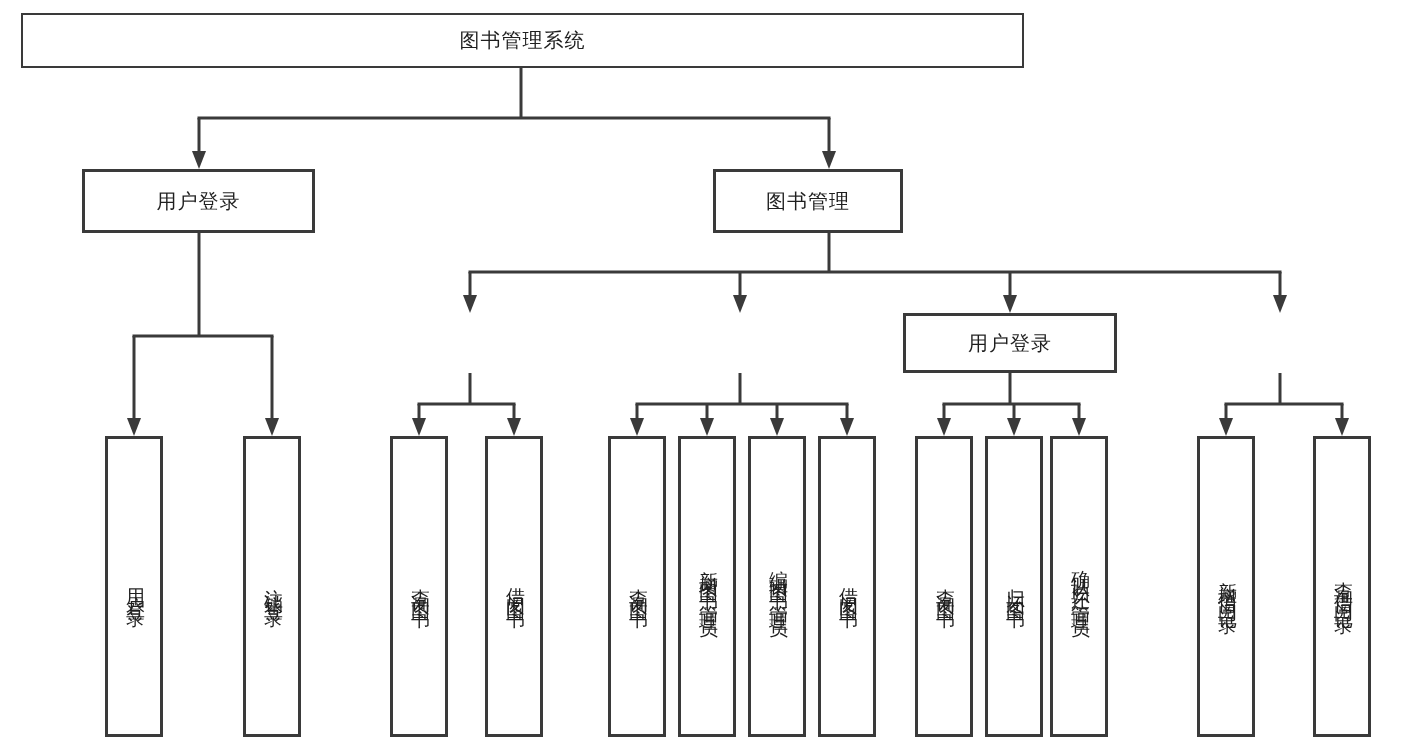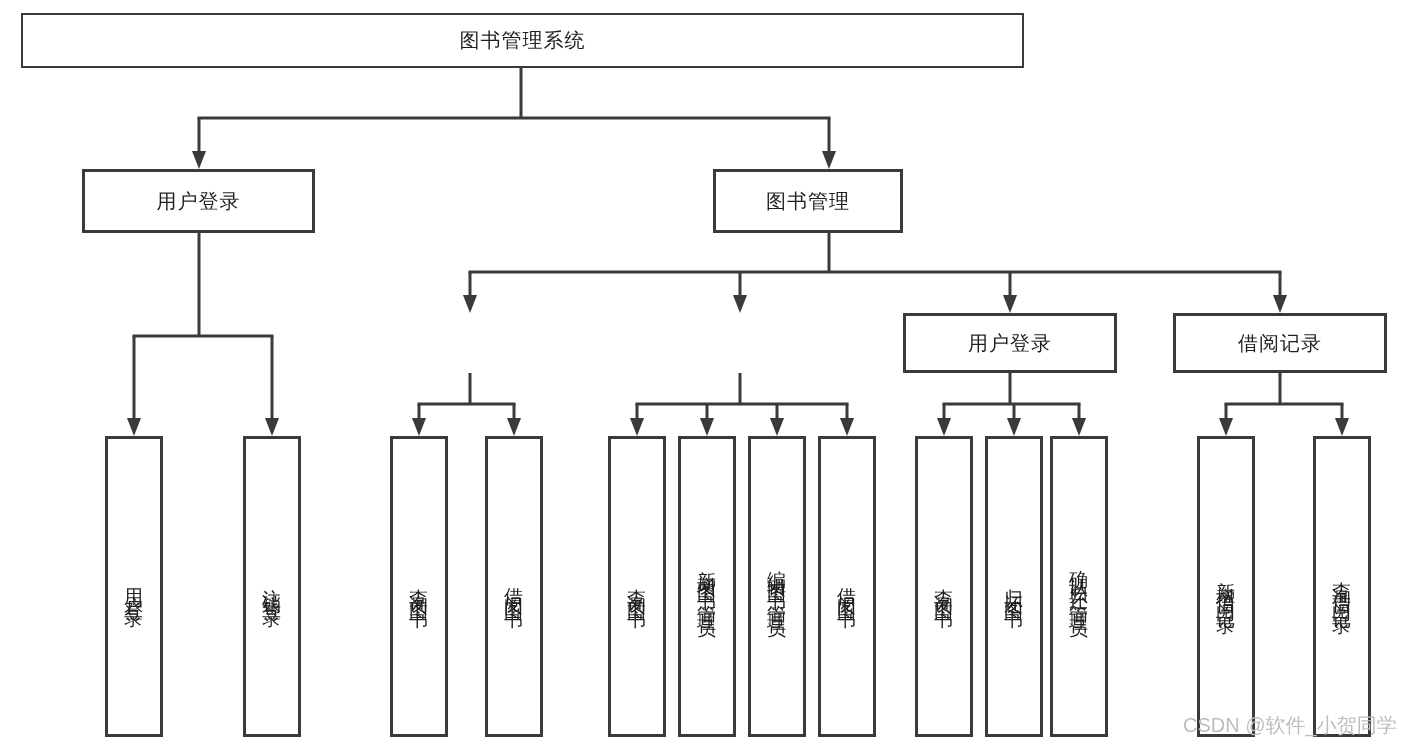--- a/index.html
+++ b/index.html
@@ -25,20 +25,21 @@
     align-items: center;
     justify-content: center;
     color: #1f1f1f;
     z-index: 2;
   }
   .node.root { border-width: 2px; }
   .node span {
     font-size: 20px;
     letter-spacing: 1px;
     white-space: nowrap;
+    font-family: Liberation Mono, monospace;
   }
   .leaf span {
     writing-mode: vertical-rl;
     text-orientation: mixed;
     font-size: 19px;
     letter-spacing: 7px;
     line-height: 1;
     white-space: nowrap;
   }
   .watermark {
@@ -135,23 +136,20 @@
   <div class="node" style="left:82px;top:169px;width:233px;height:64px">
     <span>用户登录</span>
   </div>
   <div class="node" style="left:713px;top:169px;width:190px;height:64px">
     <span>图书管理</span>
   </div>
 
   <div class="node" style="left:903px;top:313px;width:214px;height:60px">
     <span>用户登录</span>
   </div>
-  <div class="node" style="left:1173px;top:313px;width:214px;height:60px">
-    <span>借阅记录</span>
-  </div>
 
   <div class="node leaf" style="left:105px;top:436px;width:58px;height:301px">
     <span>用户登录</span>
   </div>
   <div class="node leaf" style="left:243px;top:436px;width:58px;height:301px">
     <span>注销登录</span>
   </div>
 
   <div class="node leaf" style="left:390px;top:436px;width:58px;height:301px">
     <span>查询图书</span>
@@ -183,15 +181,14 @@
     <span>确认归还（管理员）</span>
   </div>
 
   <div class="node leaf" style="left:1197px;top:436px;width:58px;height:301px">
     <span>新增借阅记录</span>
   </div>
   <div class="node leaf" style="left:1313px;top:436px;width:58px;height:301px">
     <span>查询借阅记录</span>
   </div>
 
-  <div class="watermark">CSDN @软件_小贺同学</div>
 
 </div>
 
 </body></html>

